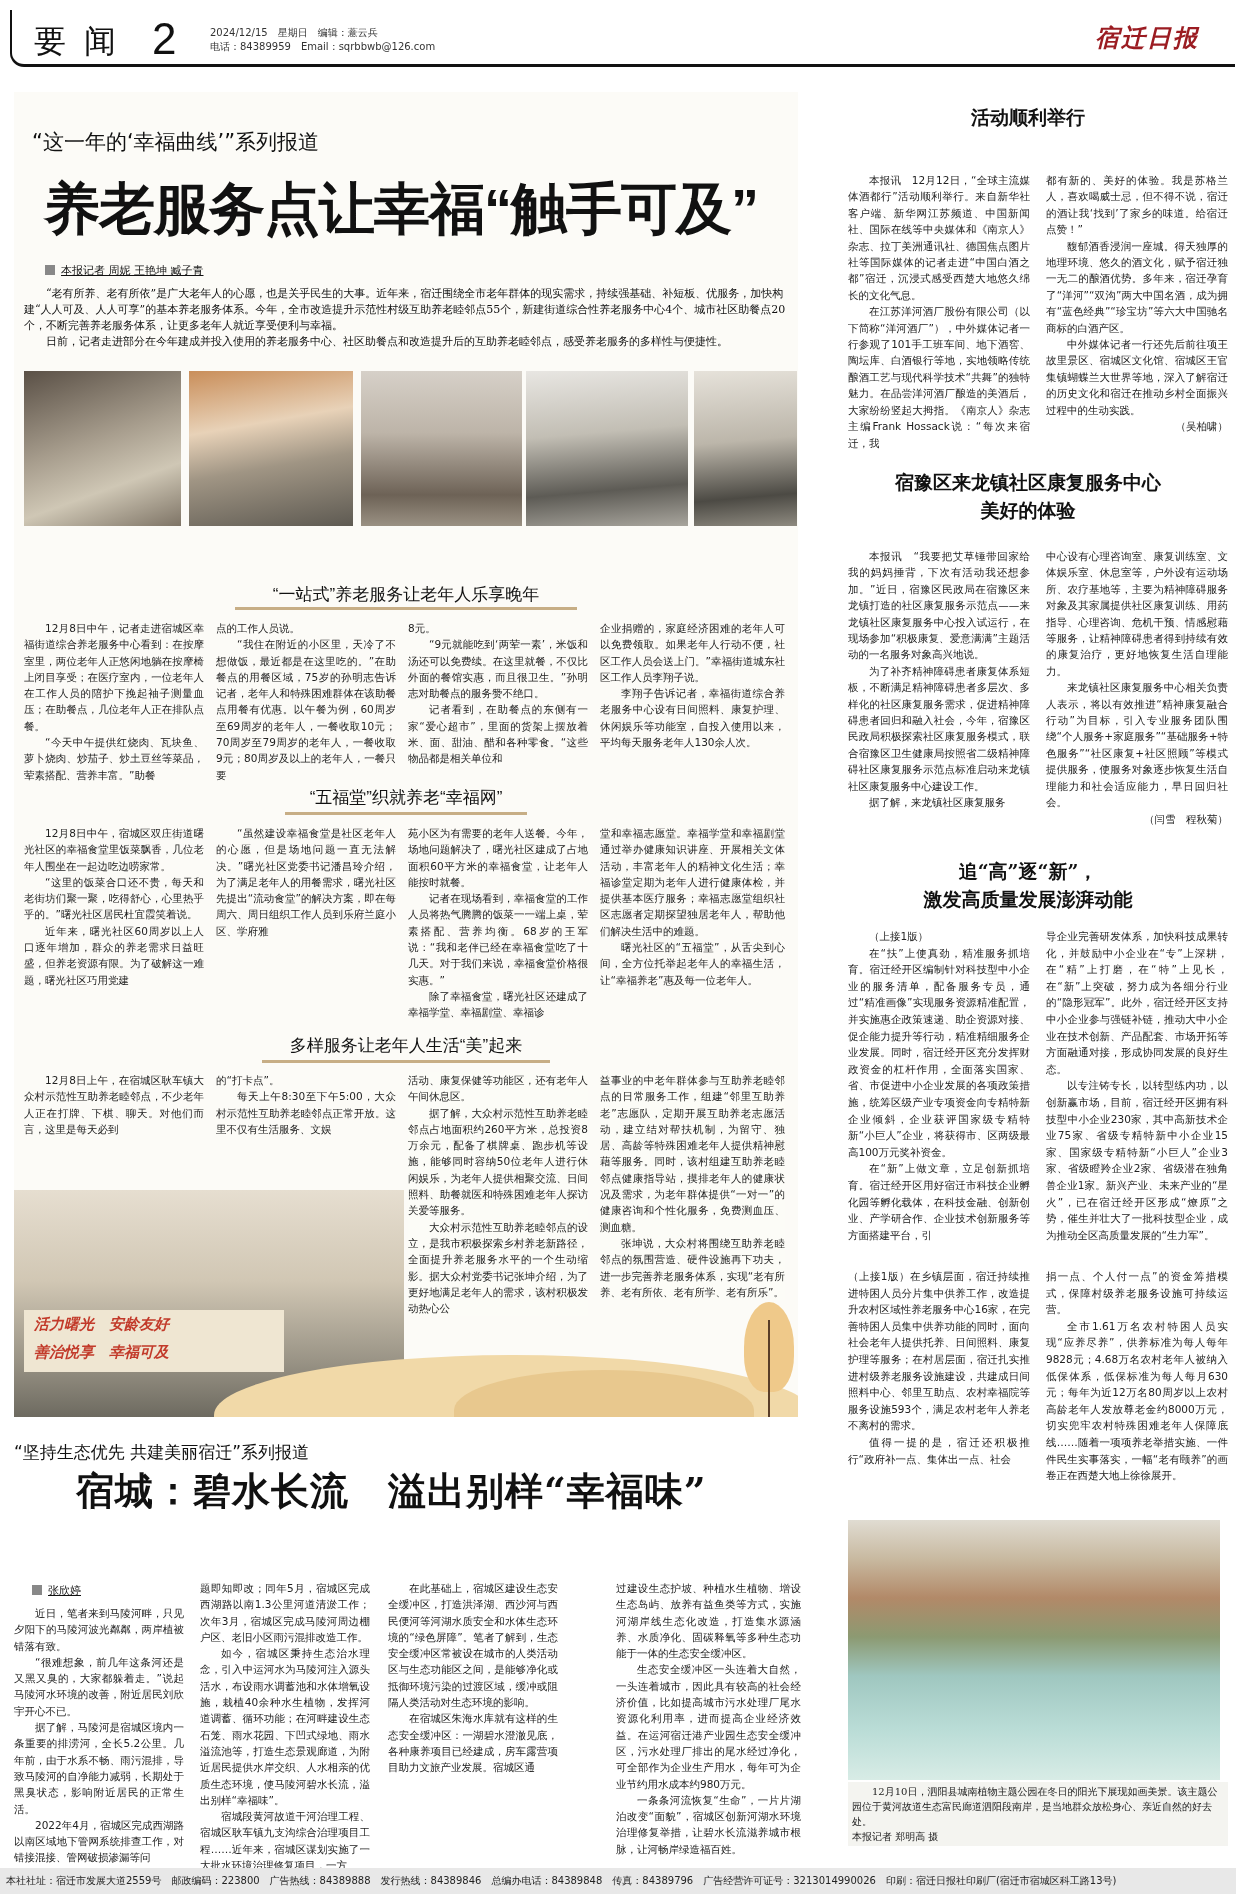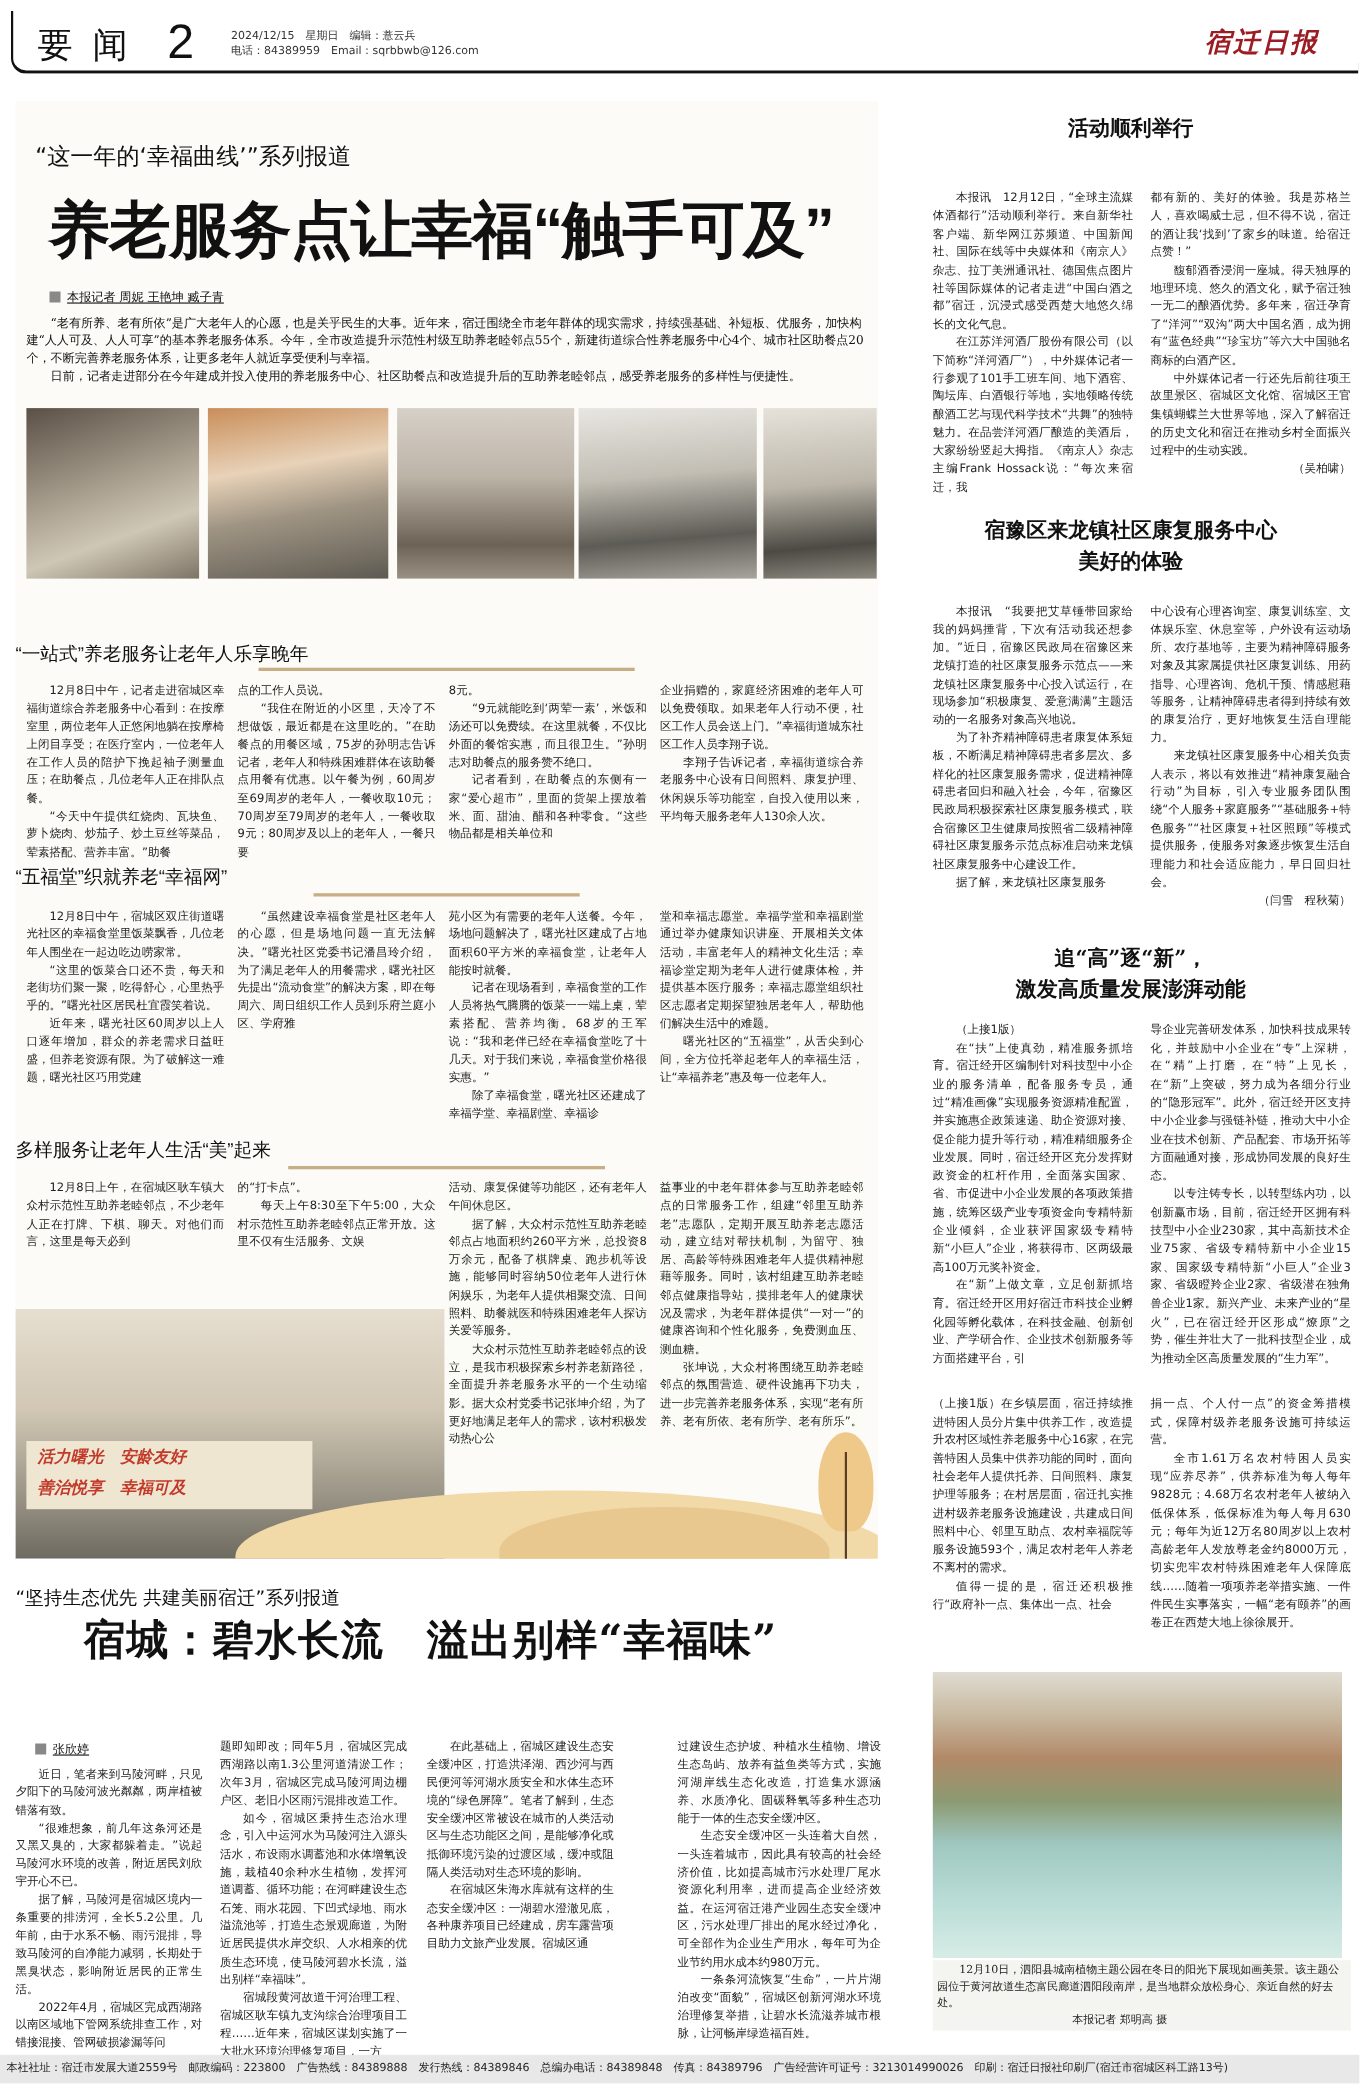--- a/index.html
+++ b/index.html
@@ -15,21 +15,21 @@
 .mainhead{left:44px;top:172px;font-size:56px;font-weight:bold;letter-spacing:-1px;font-family:"Liberation Sans",sans-serif}
 .byline{left:45px;top:263px;font-size:11px;text-decoration:underline}
 .byline .sq{display:inline-block;width:10px;height:10px;background:#888;margin-right:6px;vertical-align:-1px}
 .intro{left:24px;top:286px;width:772px;font-size:11px;line-height:16px;font-family:"DejaVu Serif",serif;text-indent:2em}
 .photo{background:linear-gradient(160deg,#5a5046 0%,#a89e8e 45%,#cfc7b5 70%,#7e7466 100%)}
 .p1{left:24px;top:371px;width:157px;height:155px}
 .p2{left:189px;top:371px;width:164px;height:155px;background:linear-gradient(170deg,#c98e5a 0%,#e8d2b8 35%,#a09584 60%,#5e5a52 100%)}
 .p3{left:361px;top:371px;width:161px;height:155px;background:linear-gradient(180deg,#d6d0c8 0%,#bdb4a8 40%,#6d6256 80%,#9a9183 100%)}
 .p4{left:526px;top:371px;width:162px;height:155px;background:linear-gradient(175deg,#e8e6e2 0%,#c2beb4 40%,#5d5b55 75%,#a8a59d 100%)}
 .p5{left:694px;top:371px;width:103px;height:155px;background:linear-gradient(175deg,#e6e2da 0%,#bcb6aa 45%,#4c4a44 80%,#8e8a80 100%)}
-.subhead{font-size:17px;font-family:"Liberation Sans",sans-serif;text-align:left;width:784px;left:14px}
+.subhead{font-size:17px;font-family:"Liberation Sans",sans-serif;text-align:center;width:784px;left:14px}
 .subline{height:3px;background:#c7ae86}
 .col{font-size:10.5px;line-height:16.3px;font-family:"DejaVu Sans",sans-serif;text-align:justify;color:#222}
 .col p{text-indent:2em}
 .col p.ni{text-indent:0}
 .illus{left:14px;top:1140px;width:784px;height:277px;overflow:hidden}
 .illus .building{position:absolute;left:0;top:50px;width:390px;height:227px;background:linear-gradient(180deg,#e6ded0 0%,#d1c7b4 40%,#9a9486 75%,#6d6a60 100%)}
 .illus .signboard{position:absolute;left:10px;top:170px;width:260px;height:62px;background:#efe6d2;color:#c23a2a;font-size:15px;font-style:italic;font-weight:bold;line-height:28px;padding-left:10px}
 .illus .hill1{position:absolute;left:200px;top:215px;width:600px;height:120px;background:#f1d9a8;border-radius:50% 50% 0 0}
 .illus .hill2{position:absolute;left:440px;top:230px;width:300px;height:80px;background:#e8c88e;border-radius:50% 50% 0 0}
 .illus .tree{position:absolute;left:730px;top:162px;width:50px;height:90px;background:#efc98a;border-radius:50% 50% 40% 40%}
@@ -214,16 +214,16 @@
   <p>值得一提的是，宿迁还积极推行“政府补一点、集体出一点、社会</p>
 </div>
 <div class="abs col" style="left:1046px;top:1268px;width:182px;line-height:16.6px">
   <p class="ni">捐一点、个人付一点”的资金筹措模式，保障村级养老服务设施可持续运营。</p>
   <p>全市1.61万名农村特困人员实现“应养尽养”，供养标准为每人每年9828元；4.68万名农村老年人被纳入低保体系，低保标准为每人每月630元；每年为近12万名80周岁以上农村高龄老年人发放尊老金约8000万元，切实兜牢农村特殊困难老年人保障底线……随着一项项养老举措实施、一件件民生实事落实，一幅“老有颐养”的画卷正在西楚大地上徐徐展开。</p>
 </div>
 
 <div class="abs photo-r"></div>
 <div class="abs caption">
   <p style="text-indent:2em">12月10日，泗阳县城南植物主题公园在冬日的阳光下展现如画美景。该主题公园位于黄河故道生态富民廊道泗阳段南岸，是当地群众放松身心、亲近自然的好去处。</p>
-  <p style="text-align:center;padding-right:40px">本报记者 郑明高 摄</p>
+  <p style="text-align:left;padding-right:40px">本报记者 郑明高 摄</p>
 </div>
 
 <div class="abs footer">本社社址：宿迁市发展大道2559号　邮政编码：223800　广告热线：84389888　发行热线：84389846　总编办电话：84389848　传真：84389796　广告经营许可证号：3213014990026　印刷：宿迁日报社印刷厂(宿迁市宿城区科工路13号)</div>
 
 </body></html>

